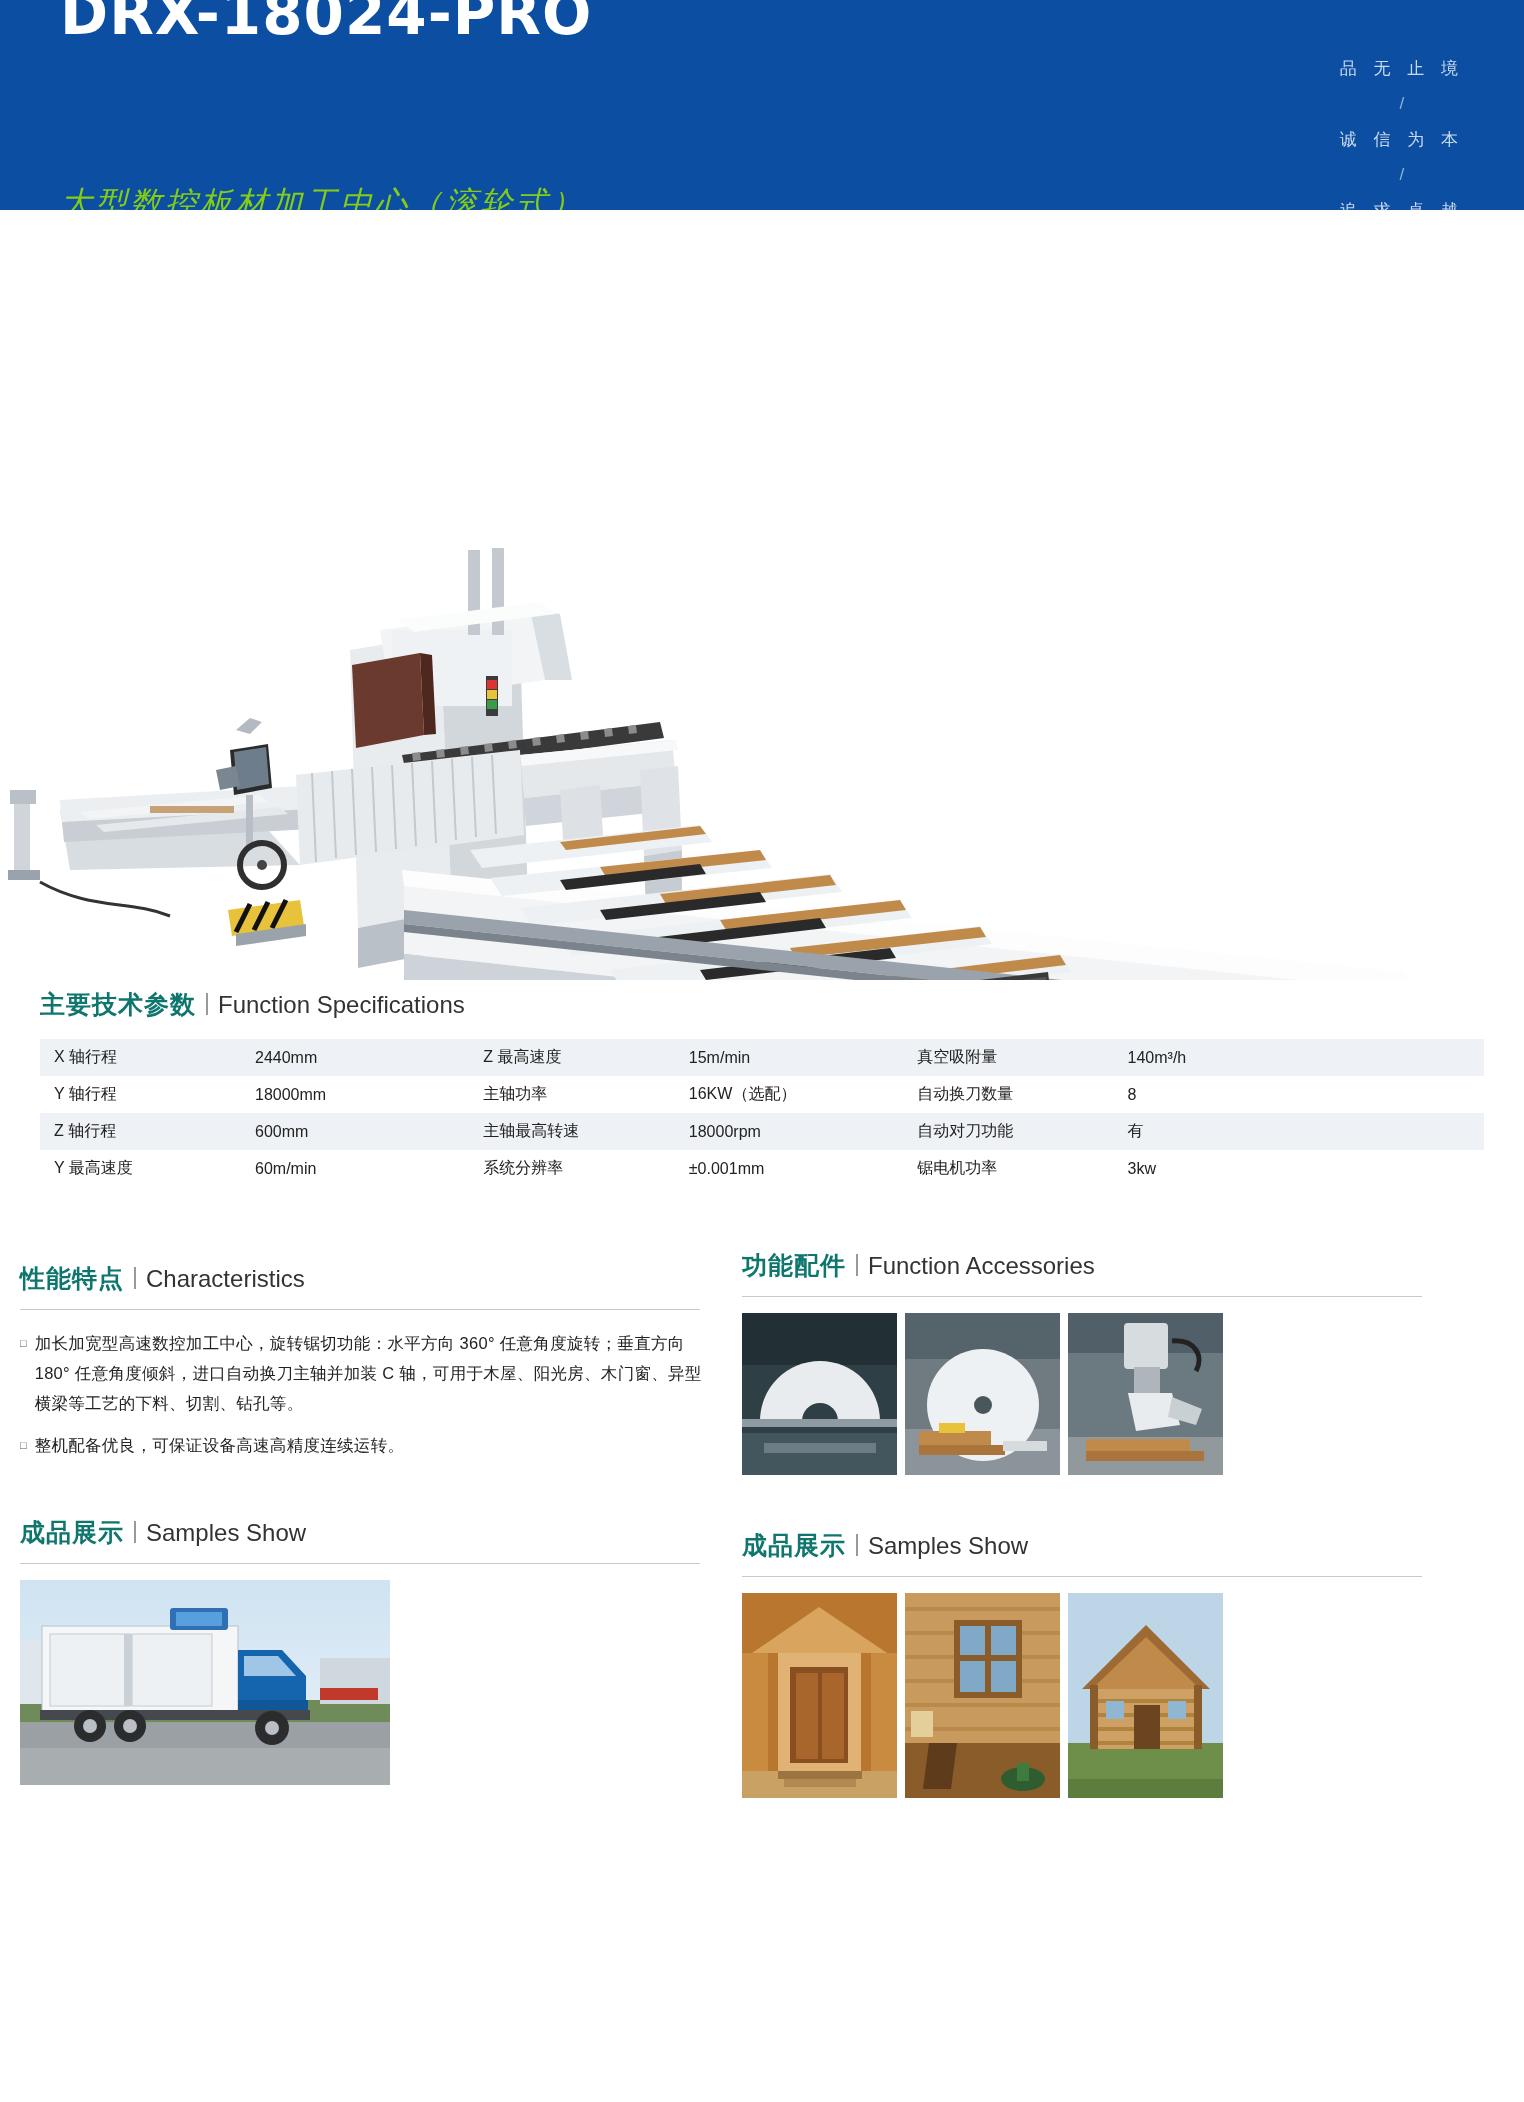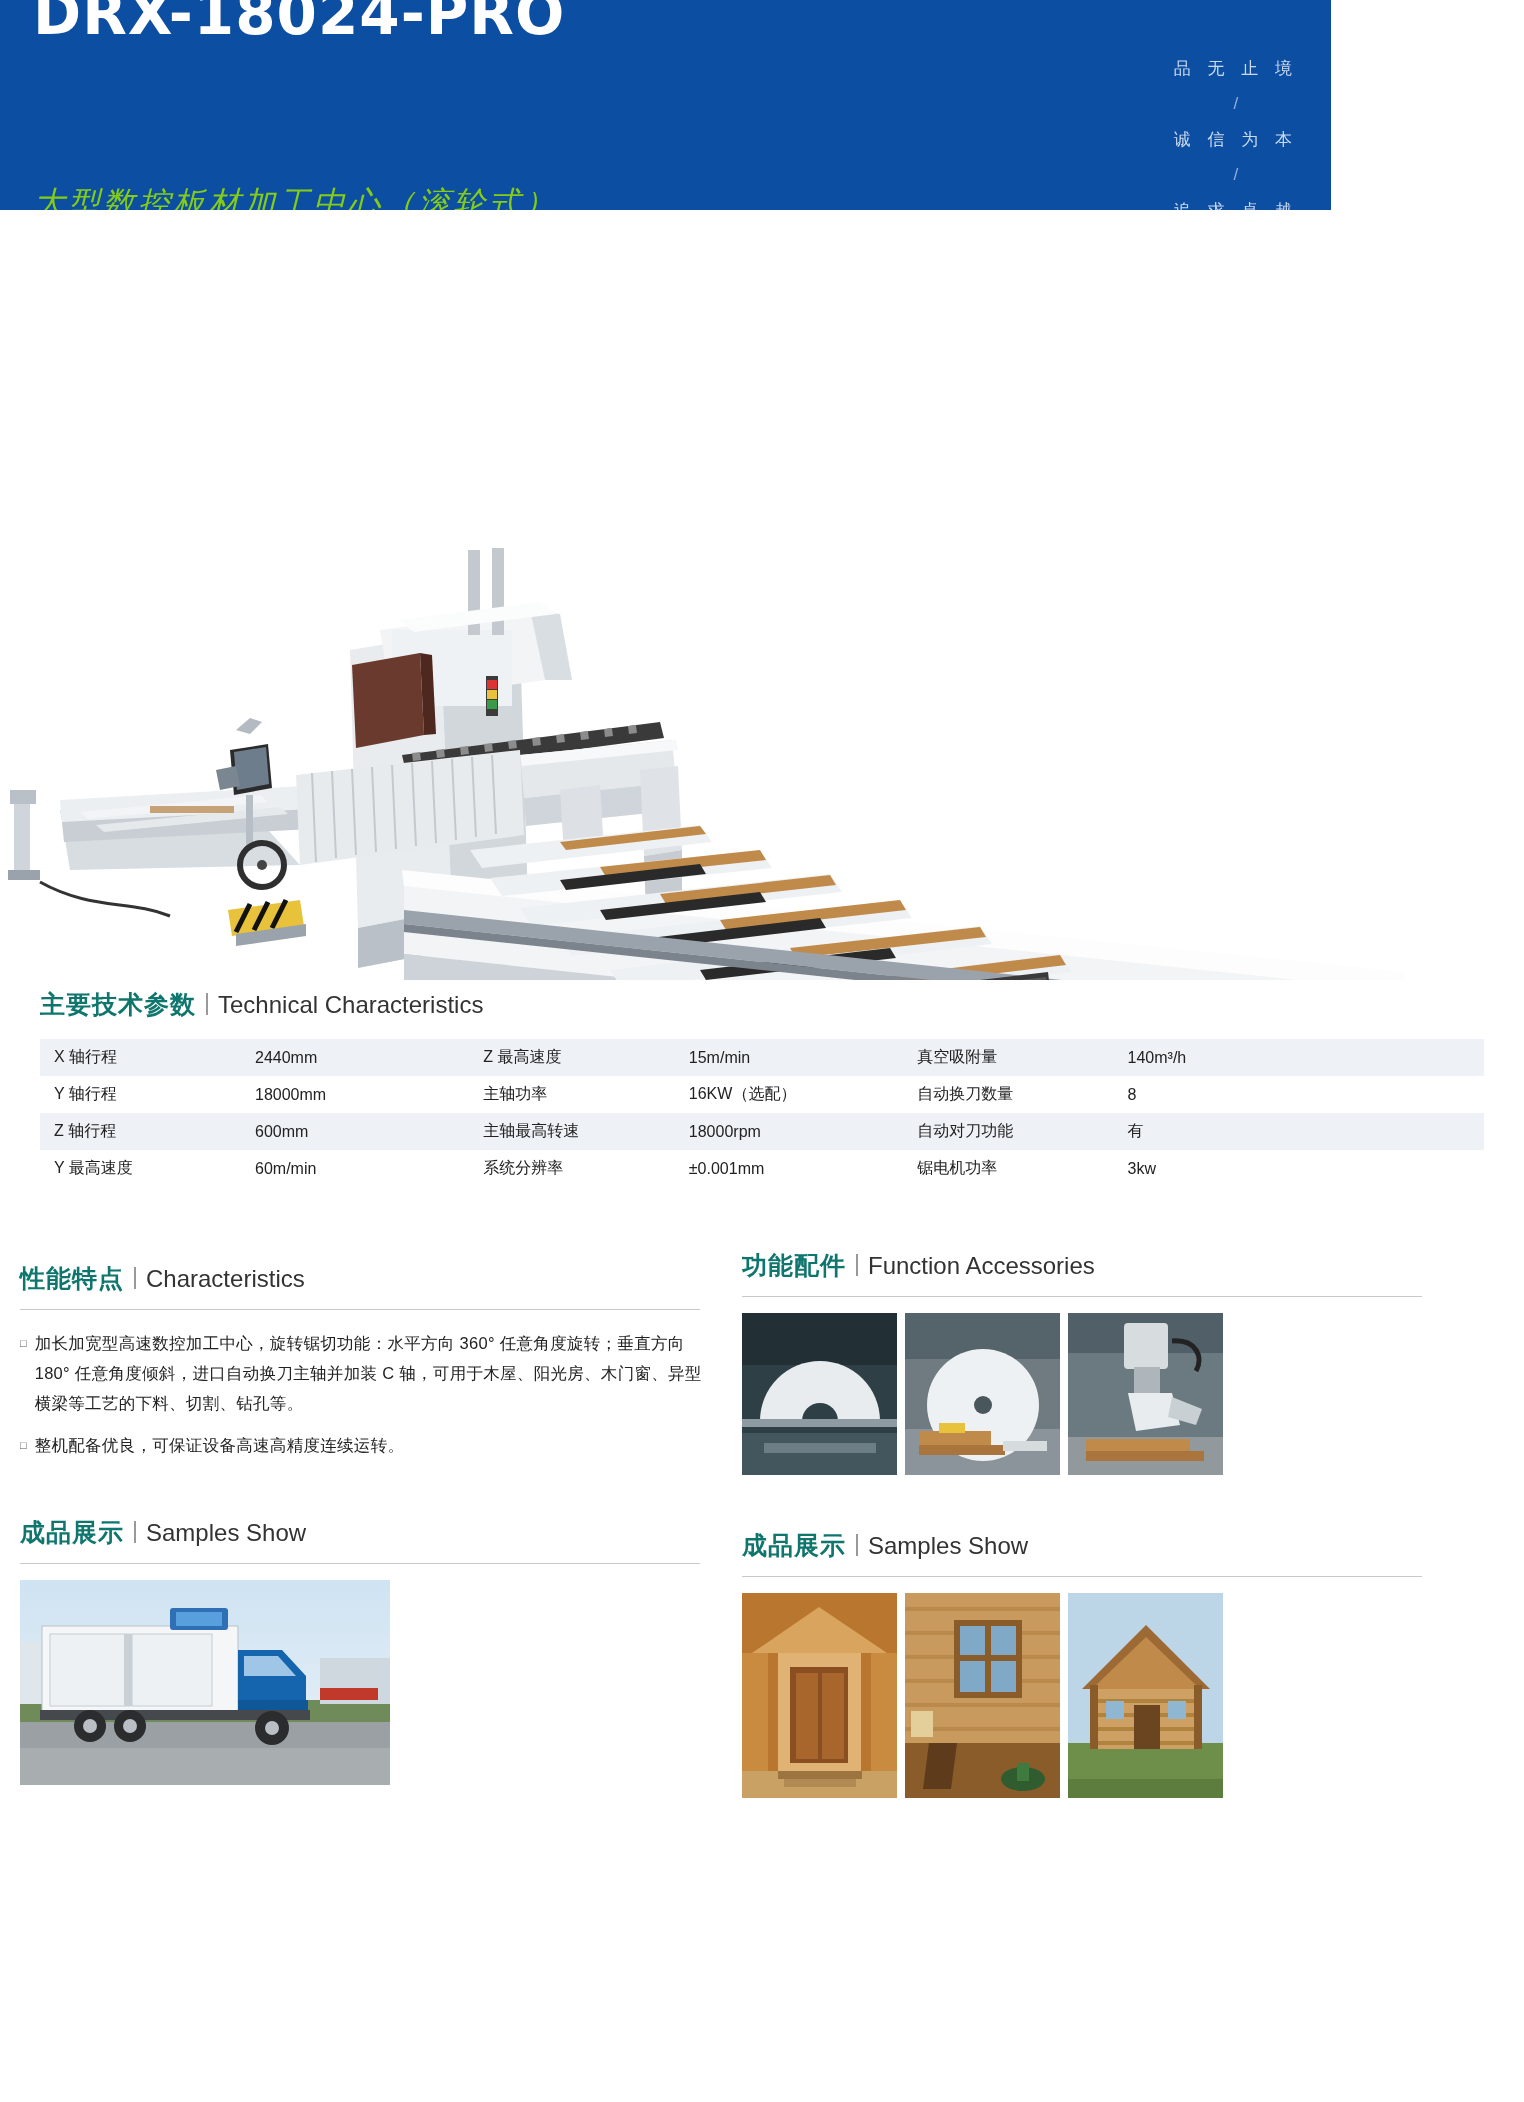--- a/index.html
+++ b/index.html
@@ -12,25 +12,25 @@
     height: 2102px;
     font-family: "Liberation Sans", sans-serif;
     color: #222;
     position: relative;
     overflow: hidden;
   }
 
   
   .header {
     position: relative;
-    width: 1331px;
+    width: 1524px;
     height: 210px;
     background: #0b4ea2;
     box-sizing: border-box;
-    padding: 0 33px;
+    padding: 0 60px;
     display: flex;
     flex-direction: column;
     justify-content: center;
   }
   .header-model {
     font-size: 58px;
     font-weight: bold;
     color: #ffffff;
     letter-spacing: 1px;
     line-height: 1.05;
@@ -416,21 +416,21 @@
 
     <polygon points="994,800 1004,782 1014,800" fill="#e8c23a" stroke="#222" stroke-width="1.5"></polygon>
 
     <path d="M40 672 C90 700 130 690 170 706" stroke="#333" stroke-width="3" fill="none"></path>
   </svg>
 </div>
 
 <div class="sec-title" style="margin-top:8px;">
   <span class="cn">主要技术参数</span>
   <span class="bar"></span>
-  <span class="en">Technical Characteristics</span>
+  <span class="en">Function Specifications</span>
 </div>
 
 <div class="spec-wrap">
   <table class="spec">
     <tbody>
         <tr>
       <td class="lbl">X 轴行程</td>
       <td class="val">2440mm</td>
       <td class="lbl2">Z 最高速度</td>
       <td class="val2">15m/min</td>

